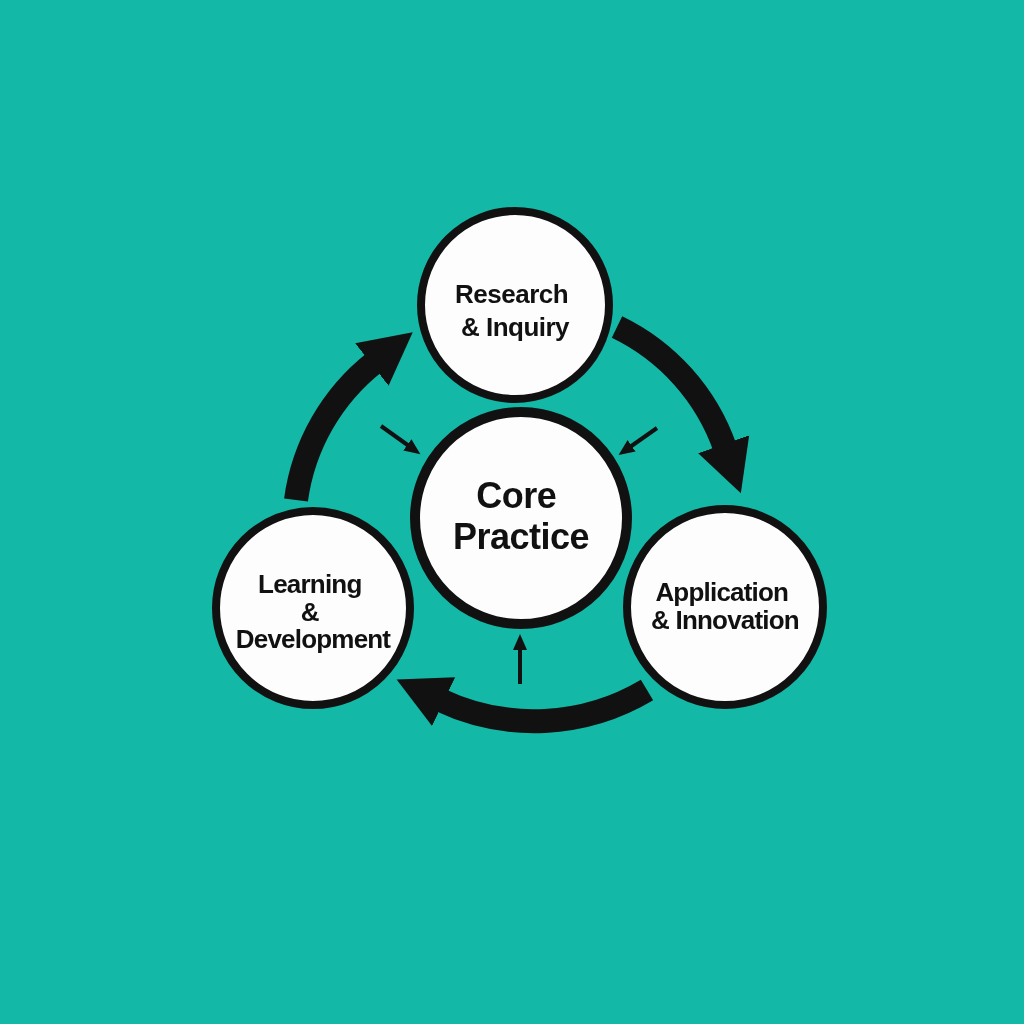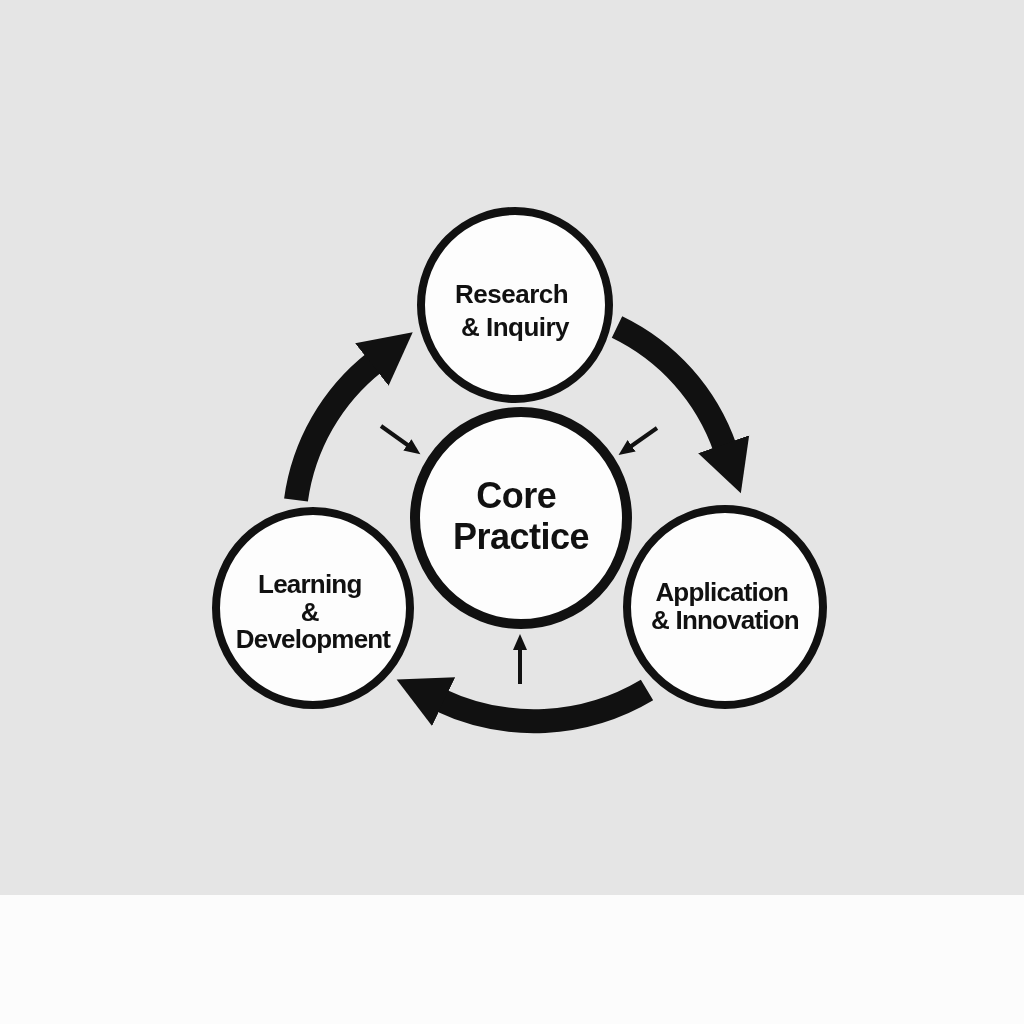--- a/index.html
+++ b/index.html
@@ -3,22 +3,22 @@
 <meta charset="utf-8">
 <style>
   html, body {
     margin: 0;
     padding: 0;
     background: #fcfcfc;
   }
   .stage {
     position: relative;
     width: 1024px;
-    height: 895px;
-    background: #e5e5e5;
+    height: 1024px;
+    background: #14b8a6;
     overflow: hidden;
     font-family: "Liberation Sans", sans-serif;
   }
   svg { display: block; }
   .node-circle {
     fill: #fdfdfd;
     stroke: #111111;
   }
   .node-circle.outer { stroke-width: 8px; }
   .node-circle.center { stroke-width: 10px; }

